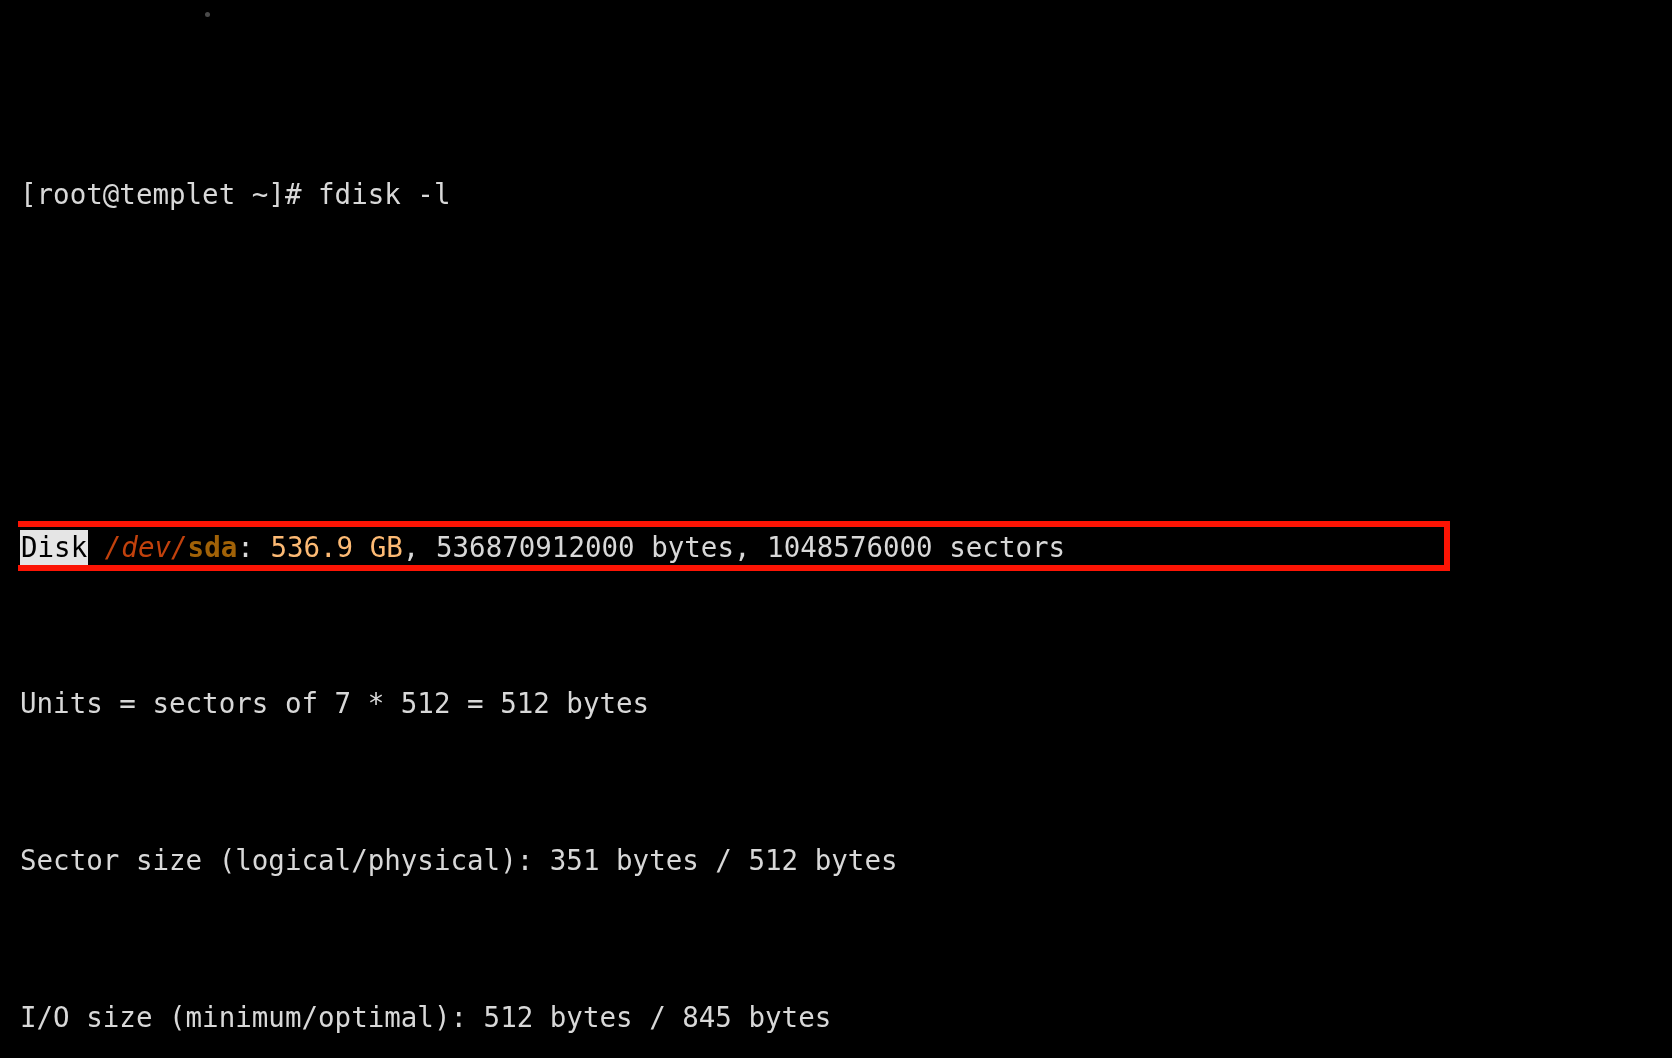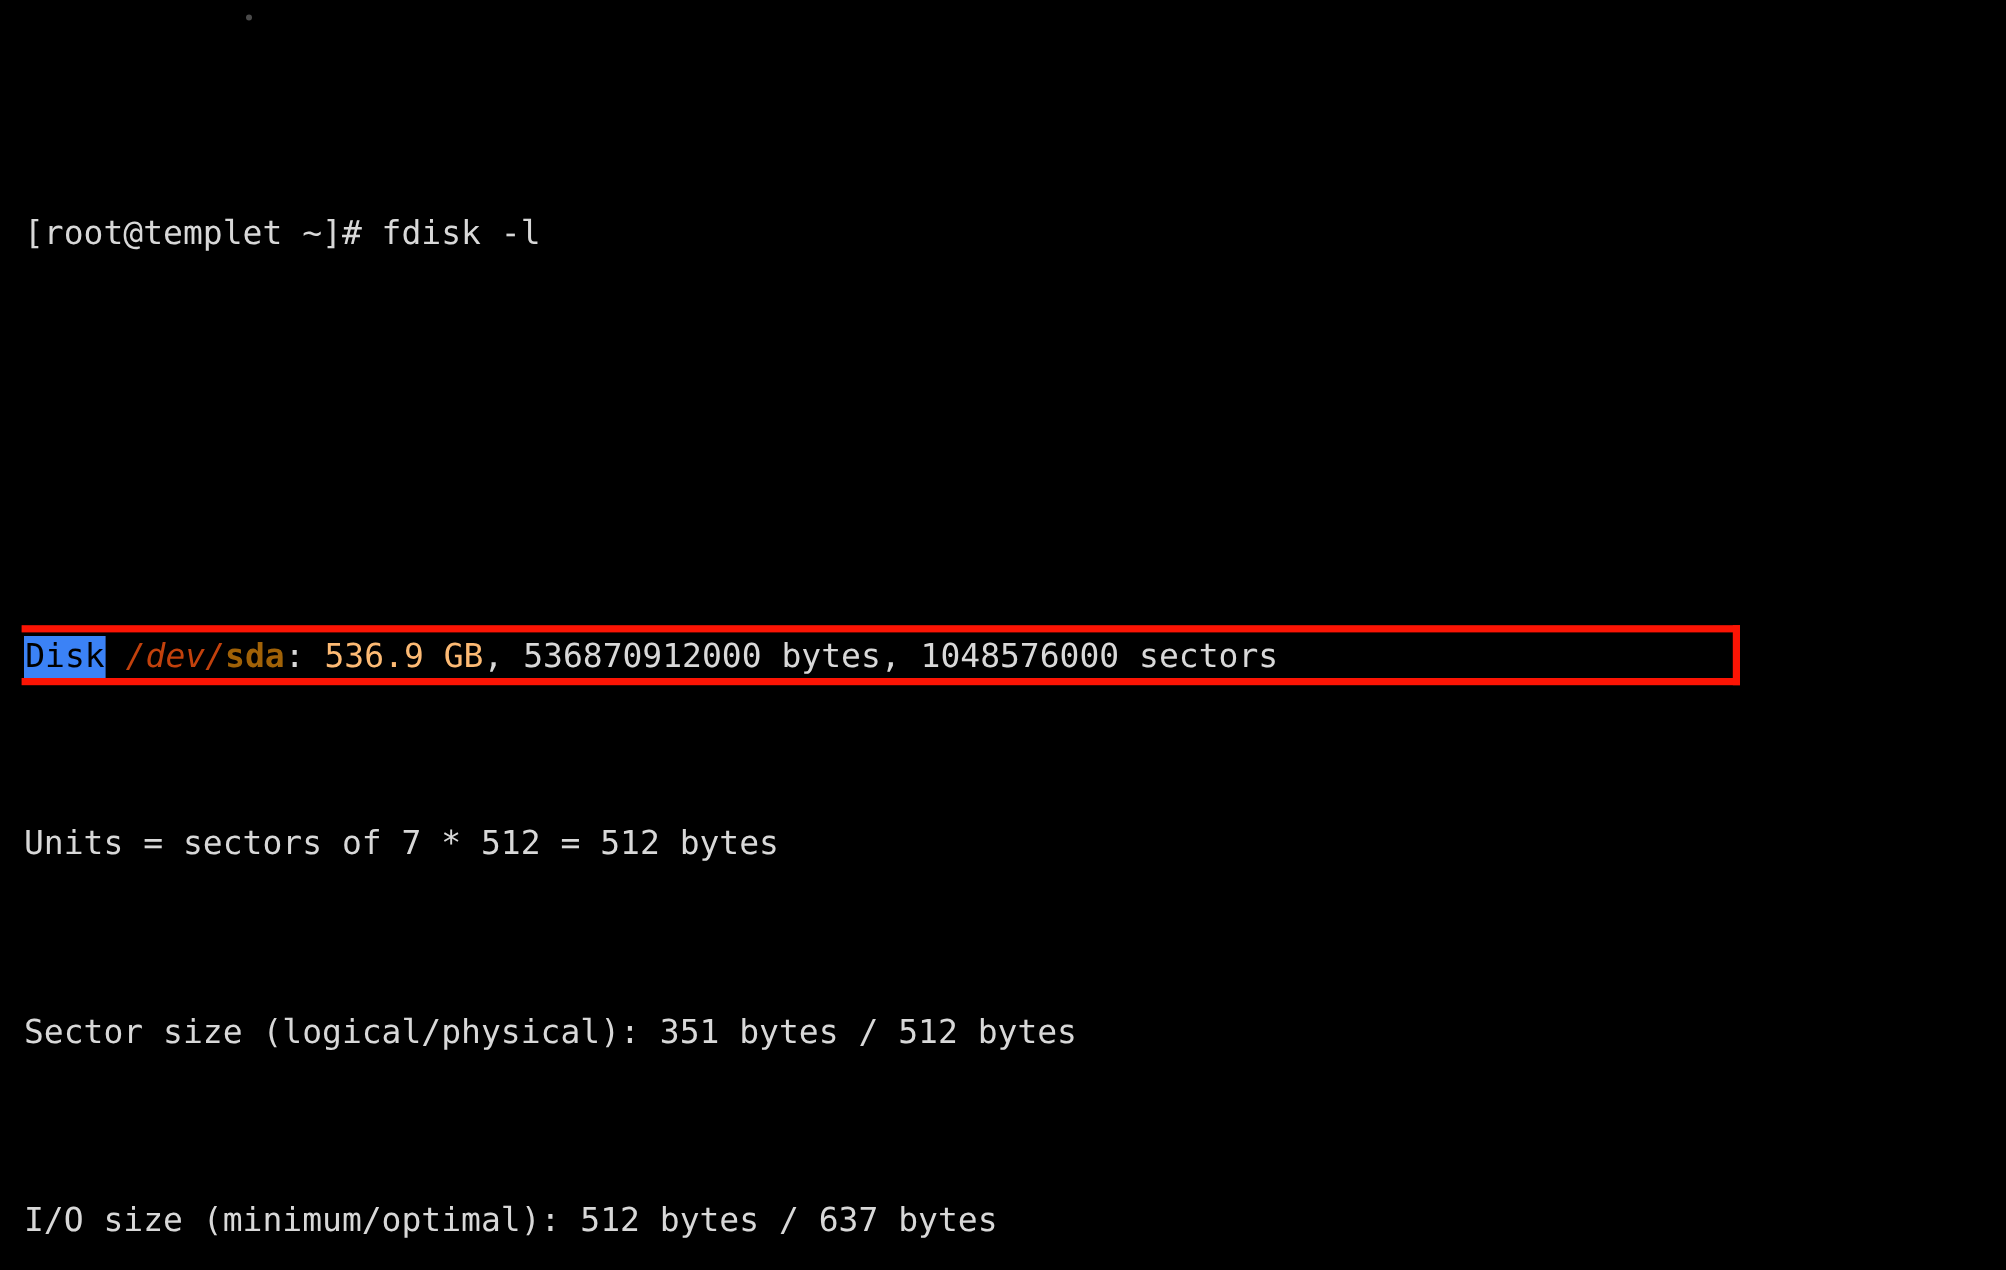--- a/index.html
+++ b/index.html
@@ -38,21 +38,21 @@
   .line.blank { color: transparent; }
 
   
   .c-white   { color: #d8d8d8; }
   .c-yellow  { color: #c2410c; font-style: italic; }
   .c-yellowb { color: #a16207; font-weight: bold; }
   .c-red     { color: #fdba74; }
 
   
   .hl-disk {
-    background: #3b82f6;
+    background: #e5e5e5;
     color: #000000;
     font-weight: 400;
     padding: 1px 1px 2px 1px;
     text-align: right;
   }
 
   
   #annot-box {
     position: absolute;
     left: 18px;
@@ -91,21 +91,21 @@
 
     <div class="line blank"> </div>
 
     
     <div class="line"><span class="hl-disk">Disk</span><span class="c-white"> </span><span class="c-yellow">/dev/</span><span class="c-yellowb">sda</span><span class="c-white">:</span><span class="c-white"> </span><span class="c-red">536.9 GB</span><span class="c-white">, </span><span class="c-white">536870912000 bytes,</span><span class="c-white"> </span><span class="c-white">1048576000 sectors</span></div>
 
     <div class="line"><span class="c-white">Units = sectors of 7 * 512 = 512 bytes</span></div>
 
     <div class="line"><span class="c-white">Sector size (logical/physical): 351 bytes / 512 bytes</span></div>
 
-    <div class="line"><span class="c-white">I/O size (minimum/optimal): 512 bytes / 637 bytes</span></div>
+    <div class="line"><span class="c-white">I/O size (minimum/optimal): 512 bytes / 845 bytes</span></div>
 
     
 
     
 
     
 
     
     
 

